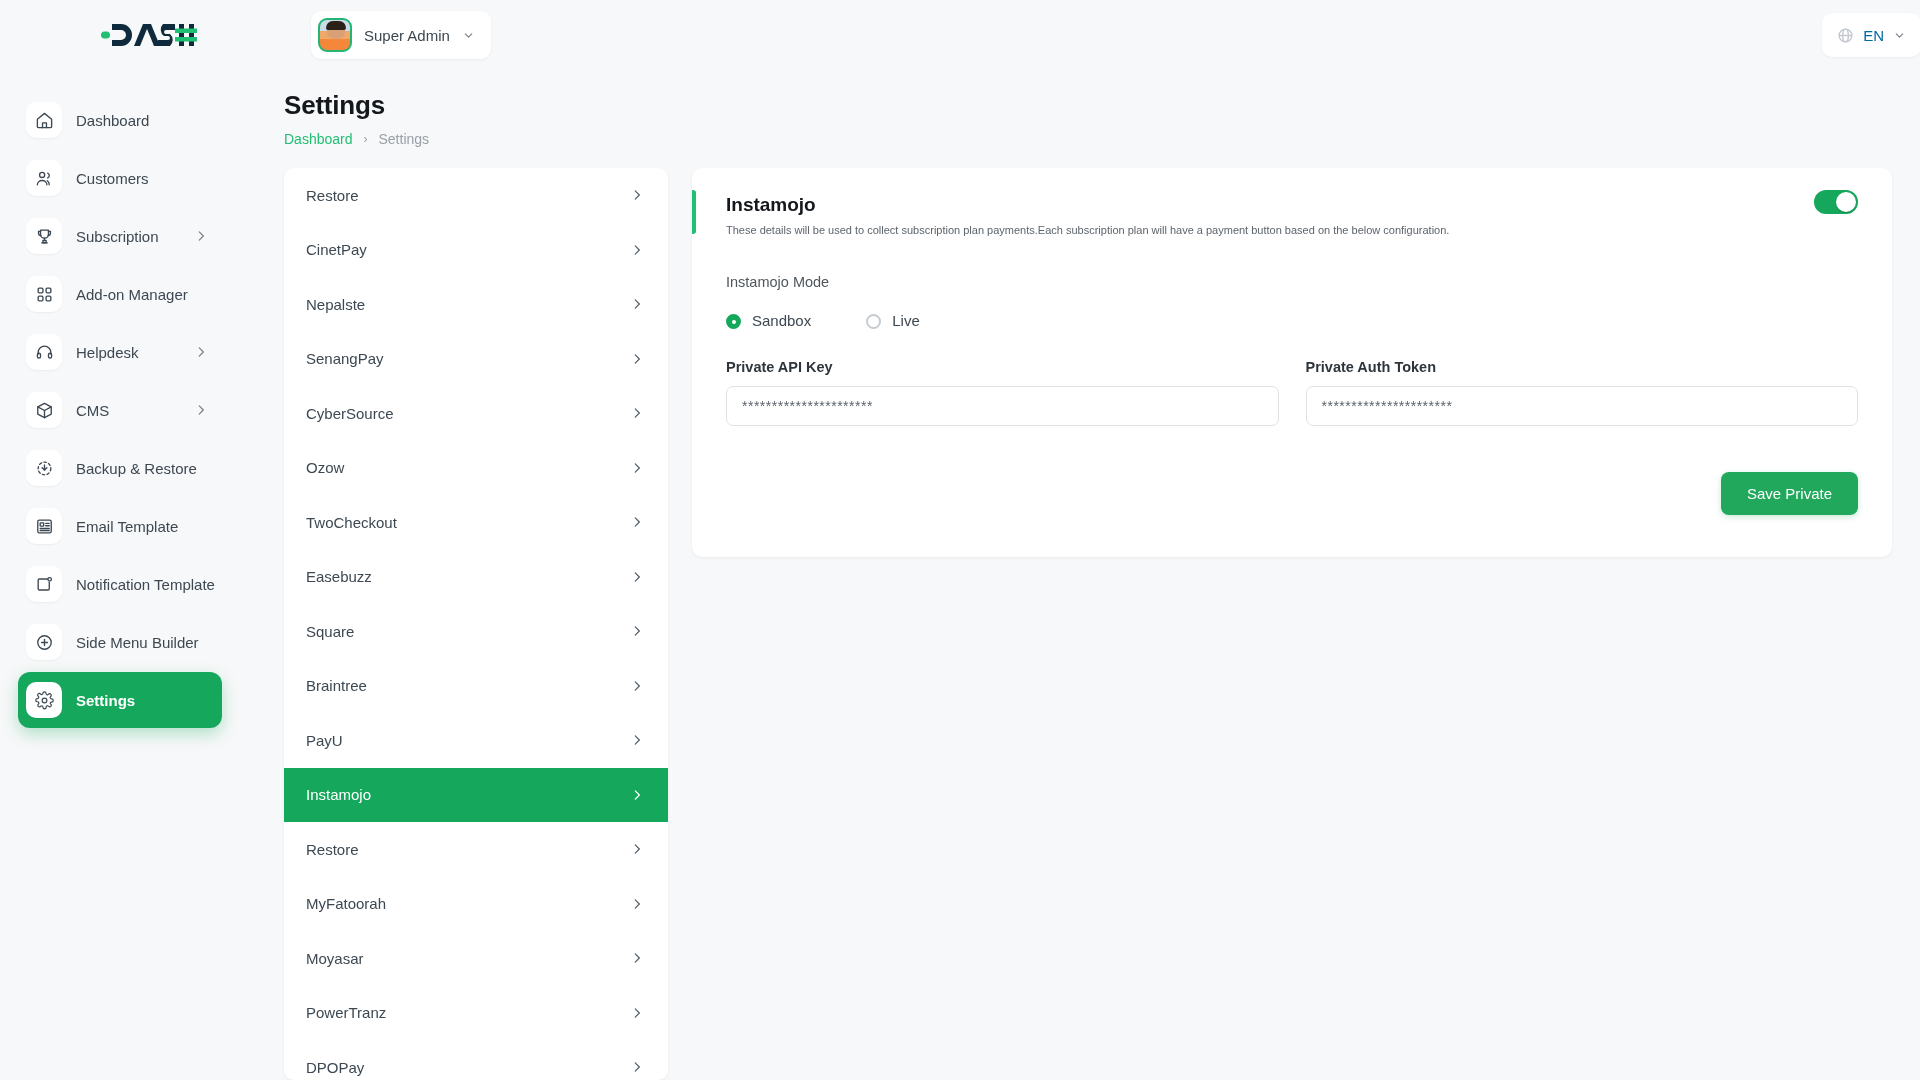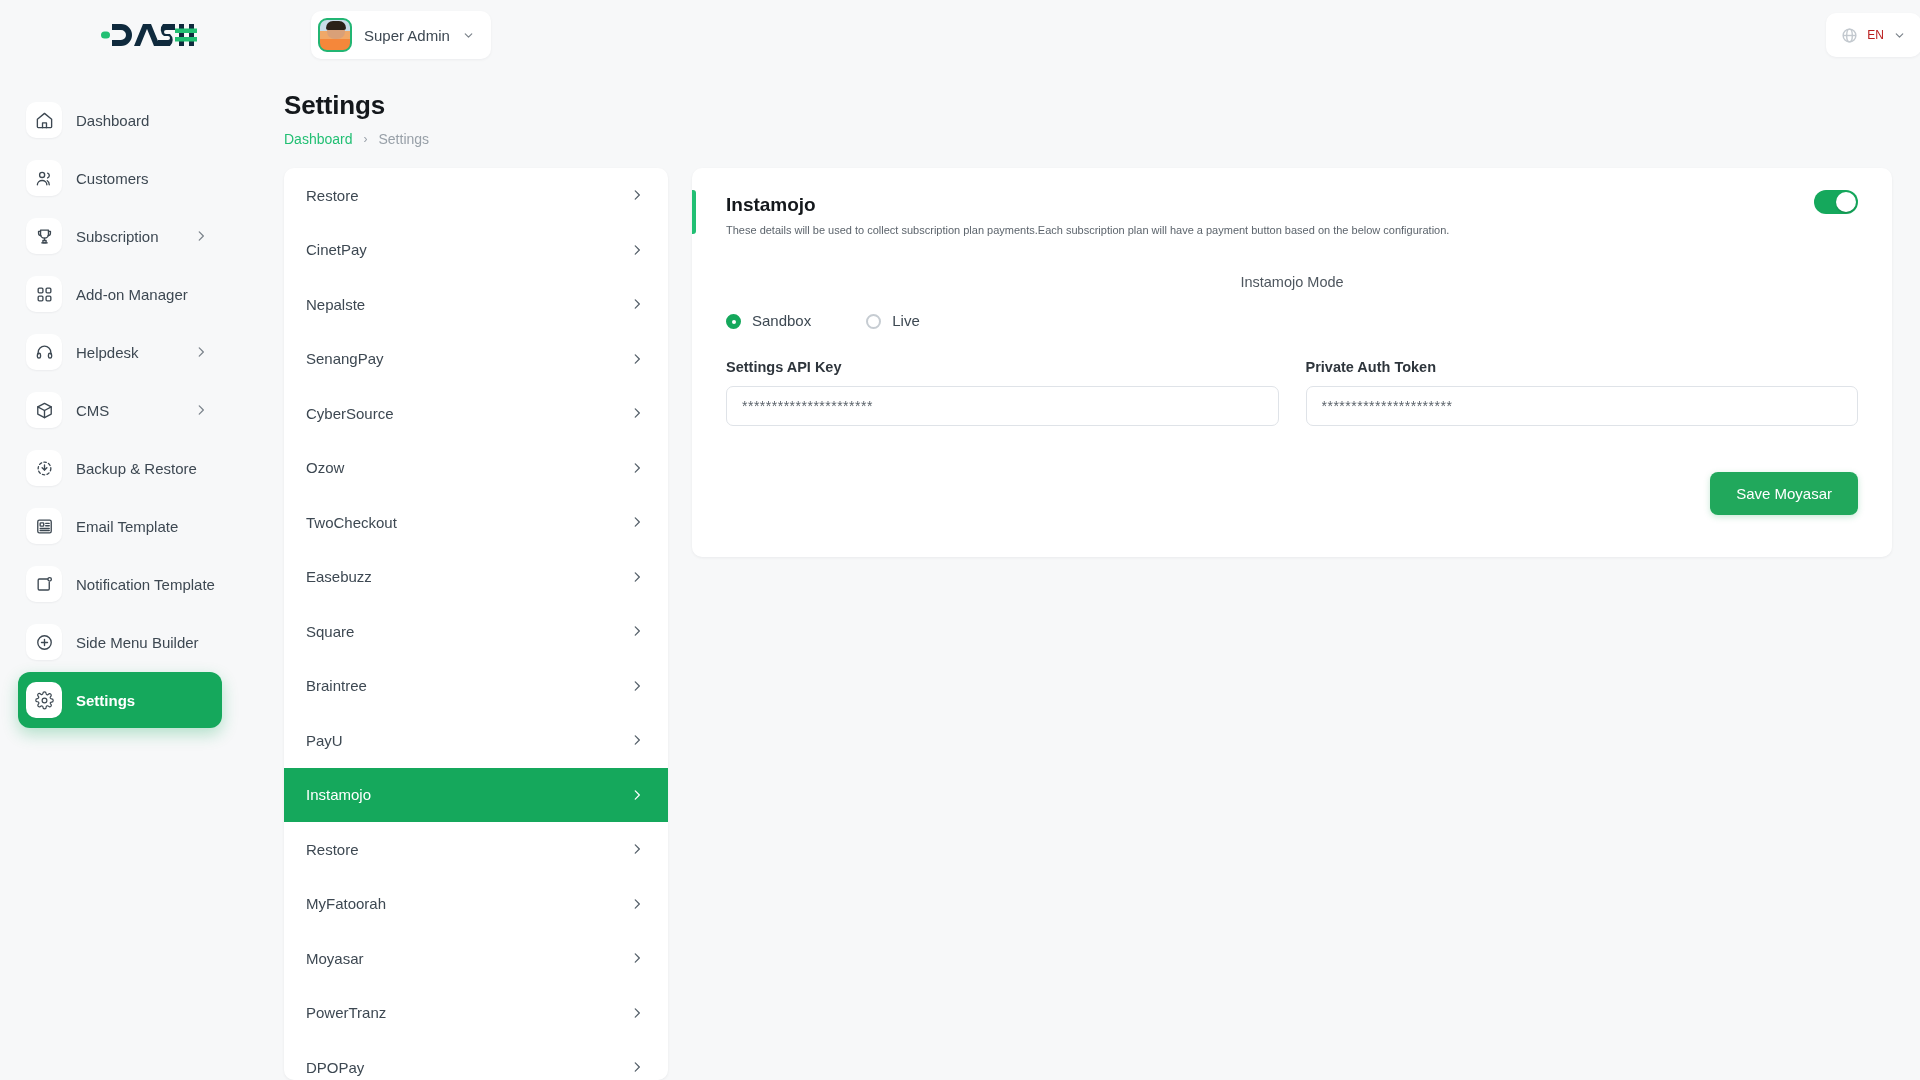--- a/index.html
+++ b/index.html
@@ -46,21 +46,21 @@
   }
   .profile-name { font-size: 15px; color: #3d4852; white-space: nowrap; }
   .chev-sm { color:#7b838b; }
 
   .lang-chip {
     position: absolute; right: 28px; top: 13px;
     height: 44px; background:#ffffff; border-radius: 10px;
     display:flex; align-items:center; gap:9px; padding: 0 15px;
     box-shadow: 0 1px 3px rgba(16,24,40,.05);
   }
-  .lang-code { font-size:12px; color:#b91c1c; font-weight:500; }
+  .lang-code { font-size:15px; color:#0369a1; font-weight:500; }
 
   
   .sidebar {
     position: absolute; top: 70px; left: 0; width: 240px; height: 1010px;
     background: #f7f8f9; padding-top: 22px;
   }
   .nav-item {
     position: relative;
     height: 56px; margin: 0 18px 2px 18px;
     display: flex; align-items: center; gap: 14px;
@@ -122,21 +122,21 @@
     width:44px; height:24px; border-radius:13px; background:#15a85c;
     cursor:pointer;
   }
   .toggle .knob {
     position:absolute; right:2px; top:2px;
     width:20px; height:20px; border-radius:50%; background:#ffffff;
     box-shadow: 0 1px 2px rgba(0,0,0,.2);
   }
 
   .card-body { padding: 16px 34px 0 34px; }
-  .field-label { font-size:14.5px; color:#4e565e;text-align:center; }
+  .field-label { font-size:14.5px; color:#4e565e; }
   .radio-row { display:flex; align-items:center; gap:55px; margin-top:22px; }
   .radio-opt { display:flex; align-items:flex-end; gap:11px; cursor:pointer; }
   .radio {
     width:15px; height:15px; border-radius:50%;
     border:2px solid #c6ccd2; background:#fff; position:relative; flex:none;
   }
   .radio.on { border-color:#15a85c; background:#15a85c; }
   .radio.on::after {
     content:""; position:absolute; left:3.5px; top:3.5px;
     width:4px; height:4px; border-radius:50%; background:#ffffff;
@@ -498,21 +498,21 @@
         <label class="radio-opt">
           <span class="radio on"></span>
           <span class="radio-text">Sandbox</span>
         </label>
         <label class="radio-opt">
           <span class="radio"></span>
           <span class="radio-text">Live</span>
         </label>
       </div>
     <div class="grid2" id="fieldgrid">
-        <div class="fgroup"><div class="fgroup-label">Settings API Key</div><input class="finput" type="text" value="**********************" placeholder="Private API Key" style=""></div>
+        <div class="fgroup"><div class="fgroup-label">Private API Key</div><input class="finput" type="text" value="**********************" placeholder="Private API Key" style=""></div>
         <div class="fgroup"><div class="fgroup-label">Private Auth Token</div><input class="finput" type="text" value="**********************" placeholder="Private Auth Token" style=""></div>
       </div>
   </div>
 
   <div class="card-foot">
-    <button class="btn-save">Save Moyasar</button>
+    <button class="btn-save">Save Private</button>
   </div>
 </div>
 
 </body></html>

